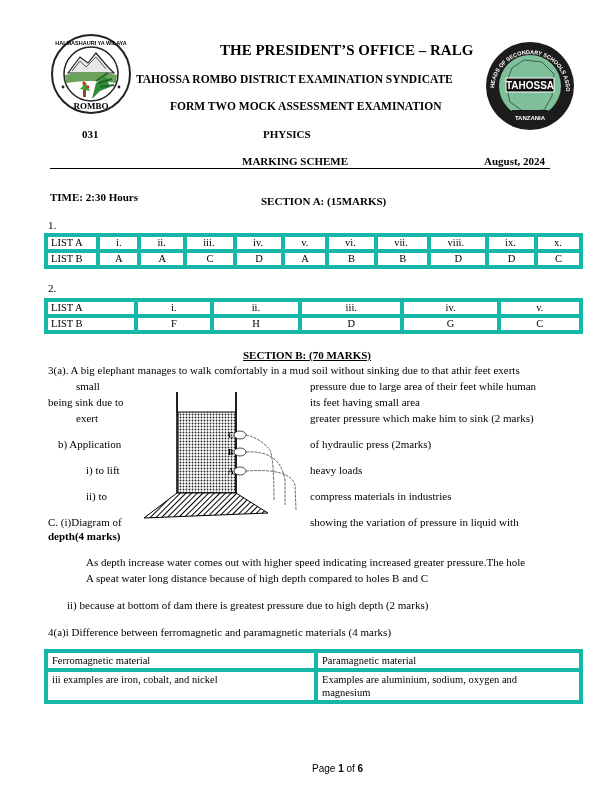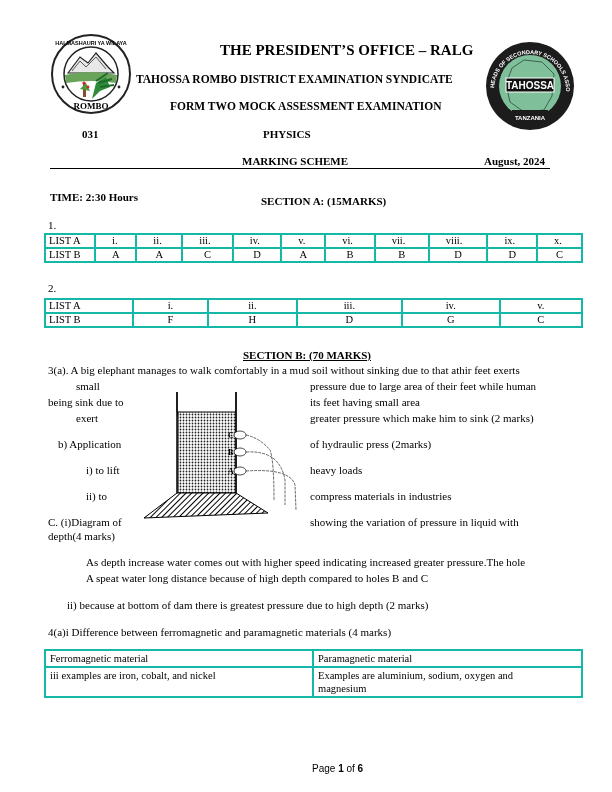--- a/index.html
+++ b/index.html
@@ -2,21 +2,21 @@
 <html><head>
 <meta charset="utf-8">
 <style>
   html, body { margin:0; padding:0; background:#ffffff; }
   body { width:612px; height:792px; position:relative; overflow:hidden;
          font-family:"Liberation Serif", serif; color:#000; font-size:11px; }
   .abs { position:absolute; white-space:nowrap; }
   .b { font-weight:bold; }
   .u { text-decoration:underline; }
   table { border-collapse:collapse; position:absolute; font-family:"Liberation Serif", serif; font-size:10.5px; }
-  td { border:2px solid #14b8a6; padding:0 3px; height:12px; line-height:12px; }
+  td { border:4px solid #14b8a6; padding:0 3px; height:12px; line-height:12px; }
   .t1 td.v { text-align:left; padding-left:16px; }
   .t1 td.ans { text-align:center; }
   .t2 td { text-align:center; }
   .t2 td.lab { text-align:left; }
   .t3 td { vertical-align:top; font-size:10.5px; line-height:13px; height:auto; padding:1px 4px; }
   .logo { position:absolute; }
   .footer { font-family:"Liberation Sans", sans-serif; font-size:10px;padding-left:26px; }
 </style>
 </head>
 <body>
@@ -133,21 +133,21 @@
 <div class="abs" style="left:310px;top:412px;">greater pressure which make him to sink (2 marks)</div>
 
 <div class="abs" style="left:58px;top:438px;">b) Application</div>
 <div class="abs" style="left:310px;top:438px;">of hydraulic press (2marks)</div>
 <div class="abs" style="left:86px;top:464px;">i) to lift</div>
 <div class="abs" style="left:310px;top:464px;">heavy loads</div>
 <div class="abs" style="left:86px;top:490px;">ii) to</div>
 <div class="abs" style="left:310px;top:490px;">compress materials in industries</div>
 <div class="abs" style="left:48px;top:516px;">C. (i)Diagram of</div>
 <div class="abs" style="left:310px;top:516px;">showing the variation of pressure in liquid with</div>
-<div class="abs" style="left:48px;top:530px;">depth(4 marks)</div>
+<div class="abs" style="left:48px;top:530px;font-weight:bold;">depth(4 marks)</div>
 
 <div class="abs" style="left:140px;top:380px;width:180px;height:150px;">
   <svg width="180" height="150" viewBox="0 0 180 150">
     <defs>
       <pattern id="dots" width="3" height="3" patternUnits="userSpaceOnUse">
         <rect width="3" height="3" fill="#fff"></rect>
         <circle cx="1.5" cy="1.5" r="0.9" fill="#222"></circle>
       </pattern>
       <pattern id="hatch" width="4" height="4" patternUnits="userSpaceOnUse" patternTransform="rotate(45)">
         <rect width="4" height="4" fill="#fff"></rect>

